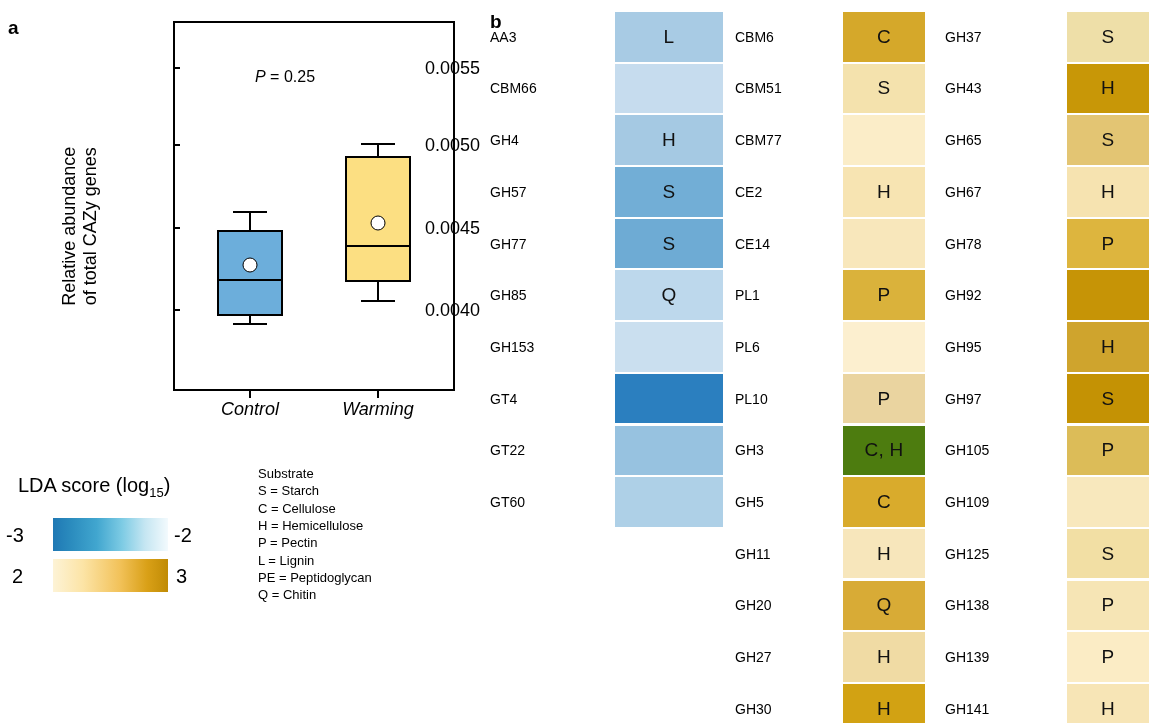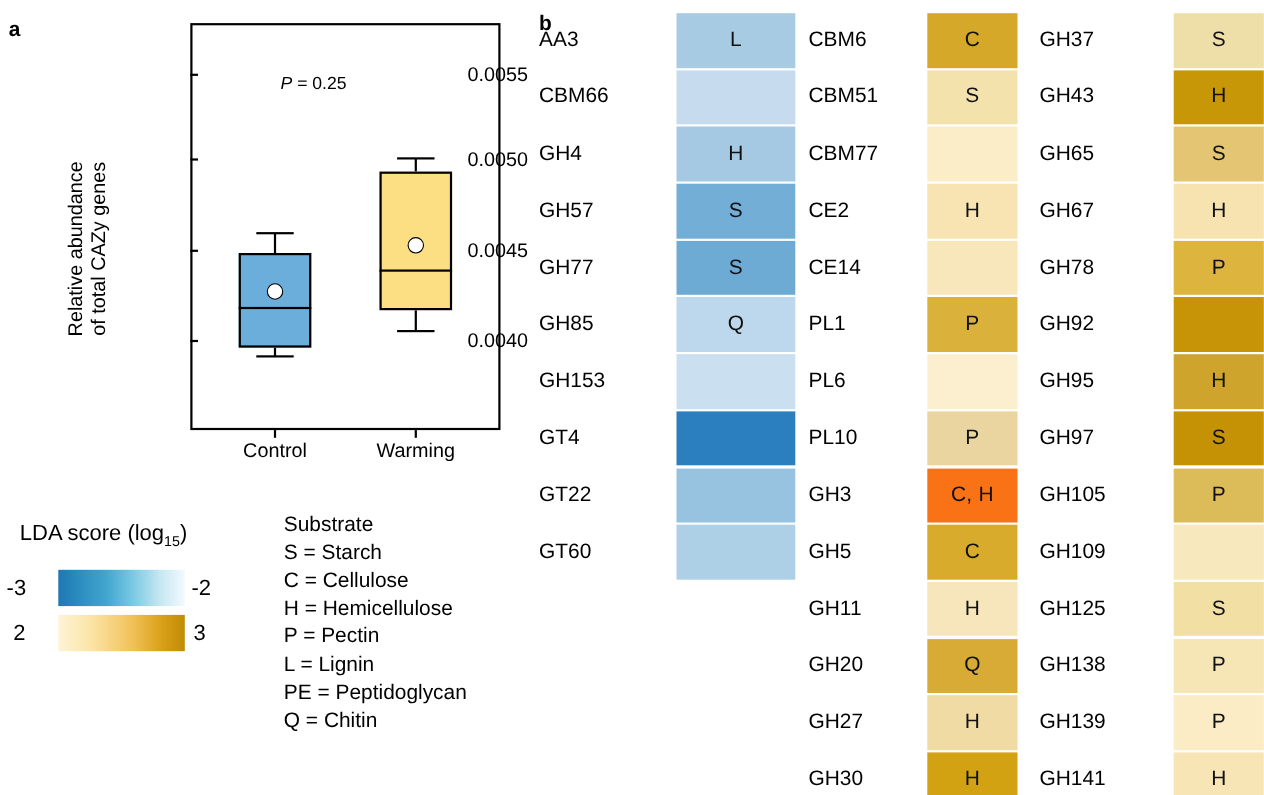--- a/index.html
+++ b/index.html
@@ -60,20 +60,21 @@
     height: 7px;
     background: #000;
     transform: translateX(-50%);
   }
   .xtick-label {
     position: absolute;
     top: 399px;
     font-size: 18px;
     white-space: nowrap;
     transform: translateX(-50%);
+    font-style: italic;
   }
 
   .ylabel-wrap {
     position: absolute;
     left: -60px;
     top: 205px;
     width: 280px;
     transform: rotate(-90deg);
     transform-origin: center center;
     text-align: center;
@@ -139,40 +140,40 @@
     position: absolute;
     font-size: 20px;
     white-space: nowrap;
     transform: translateY(-50%);
   }
 
   .substrate-block {
     position: absolute;
     left: 258px;
     top: 465px;
-    font-size: 19px;
+    font-size: 13px;
     line-height: 1.335;
     white-space: nowrap;
   }
 
   
   #panel-b { left: 490px; top: 0; }
 
   .hm-col { position: absolute; top: 12px; }
   .hm-row {
     position: relative;
     height: 49.5px;
     margin-bottom: 2.2px;
   }
   .hm-name {
     position: absolute;
     left: 0;
     top: 50%;
     transform: translateY(-50%);
-    font-size: 19px;
+    font-size: 14px;
     white-space: nowrap;
     text-align: left;
   }
   .hm-cell {
     position: absolute;
     top: 0;
     height: 49.5px;
     display: flex;
     align-items: center;
     justify-content: center;
@@ -338,21 +339,21 @@
       <div class="hm-row">
         <div class="hm-name">PL6</div>
         <div class="hm-cell" title="PL6" style="background: rgb(252, 239, 207);"></div>
       </div>
       <div class="hm-row">
         <div class="hm-name">PL10</div>
         <div class="hm-cell" title="PL10" style="background: rgb(234, 212, 160);">P</div>
       </div>
       <div class="hm-row">
         <div class="hm-name">GH3</div>
-        <div class="hm-cell" title="GH3" style="background: #f97316;">C, H</div>
+        <div class="hm-cell" title="GH3" style="background: #4d7c0f;">C, H</div>
       </div>
       <div class="hm-row">
         <div class="hm-name">GH5</div>
         <div class="hm-cell" title="GH5" style="background: rgb(217, 171, 44);">C</div>
       </div>
       <div class="hm-row">
         <div class="hm-name">GH11</div>
         <div class="hm-cell" title="GH11" style="background: rgb(247, 230, 187);">H</div>
       </div>
       <div class="hm-row">

